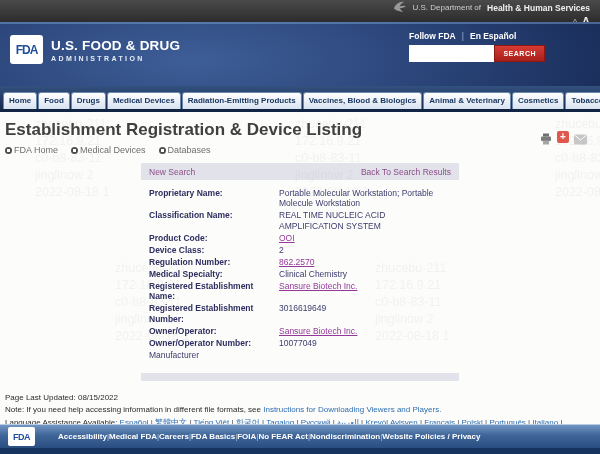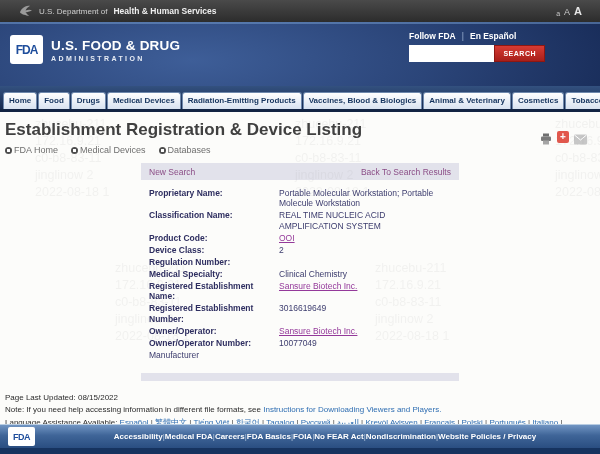--- a/index.html
+++ b/index.html
@@ -1,21 +1,21 @@
 <!DOCTYPE html>
 <html><head>
 <meta charset="utf-8">
 <style>
   * { margin:0; padding:0; box-sizing:border-box; }
   html,body { width:600px; height:454px; }
   body { font-family:"Liberation Sans", sans-serif; background:#fff; overflow:hidden; }
   .screen { width:600px; height:454px; position:relative; background:#fcfcfa; }
 
   
-  .hhs-bar { height:22px; background:linear-gradient(#4a4a4a,#2c2c2c); display:flex; align-items:center; justify-content:space-between; padding:0 18px; }
+  .hhs-bar { height:22px; background:linear-gradient(#4a4a4a,#2c2c2c); display:flex; align-items:flex-end; justify-content:space-between; padding:0 10px;flex-direction:column; }
   .hhs-left { display:flex; align-items:center; gap:6px; color:#cfcfcf; font-size:8px; }
   .hhs-left b { color:#efefef; font-size:8.5px; }
   .font-sizes { display:flex; align-items:flex-end; gap:4px; color:#c9c9c9; }
   .fs-a1{font-size:7px;} .fs-a2{font-size:9px;} .fs-a3{font-size:11px; font-weight:bold; color:#e6e6e6;}
 
   
   .fda-header { height:64px; position:relative;
     background:radial-gradient(ellipse 430px 130px at 32% 60%, #3e5e98 0%, #2b4579 55%, #192d5a 100%);
     box-shadow:inset 0 2px 0 rgba(120,160,210,.5); }
   .fda-brand { position:absolute; left:10px; top:13px; display:flex; gap:8px; align-items:center; }
@@ -58,21 +58,21 @@
 
   
   .page-meta { margin-top:11px; font-size:8px; color:#2b2b2b; line-height:12.5px; max-width:585px; }
   .blue-link { color:#2f6eb2; text-decoration:none; cursor:pointer; }
   .meta-bold { font-weight:normal; }
   .lang-sep { color:#444; }
 
   
   .footer-bar { height:24px; background:linear-gradient(#7195c3 0%, #3f6598 45%, #2a4e81 100%); border-top:1px solid #b9cde2; display:flex; align-items:center; padding:0 8px; }
   .footer-logo { width:27px; height:19px; background:#fff; border-radius:2px; color:#1f4e9c; font-weight:bold; font-size:9px; letter-spacing:-.5px; display:flex; align-items:center; justify-content:center; cursor:pointer; }
-  .footer-links { flex:1; display:flex; justify-content:center; align-items:center; margin-left:23px; font-size:8px; font-weight:bold; }
+  .footer-links { flex:1; display:flex; justify-content:flex-start; align-items:center; margin-left:23px; font-size:8px; font-weight:bold; }
   .flink { color:#fff; text-decoration:none; cursor:pointer; }
   .fsep { color:#b5c8de; font-weight:normal; }
   .footer-strip { height:6px; background:#16335f; }
 </style>
 </head>
 <body>
 
 <div class="screen">
 
   <div class="hhs-bar">
@@ -217,20 +217,21 @@
           <div class="trow">
             <div class="tlabel">Product Code:</div>
             <a class="tvalue vlink">OOI</a>
           </div>
           <div class="trow">
             <div class="tlabel">Device Class:</div>
             <div class="tvalue">2</div>
           </div>
           <div class="trow">
             <div class="tlabel">Regulation Number:</div>
+            <a class="tvalue vlink">862.2570</a>
           </div>
           <div class="trow">
             <div class="tlabel">Medical Specialty:</div>
             <div class="tvalue">Clinical Chemistry</div>
           </div>
           <div class="trow">
             <div class="tlabel">Registered Establishment Name:</div>
             <a class="tvalue vlink">Sansure Biotech Inc.</a>
           </div>
           <div class="trow">

